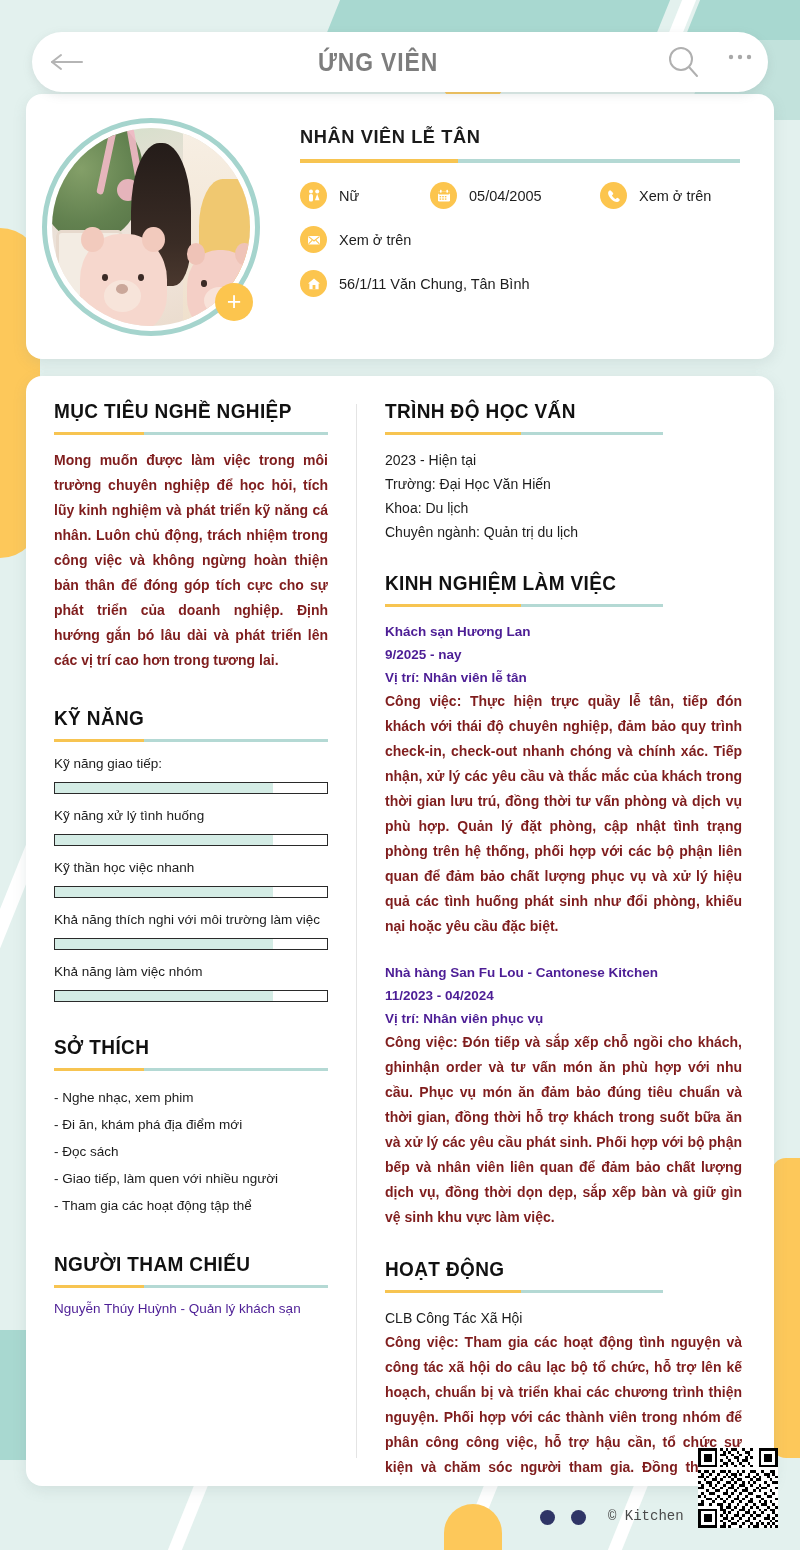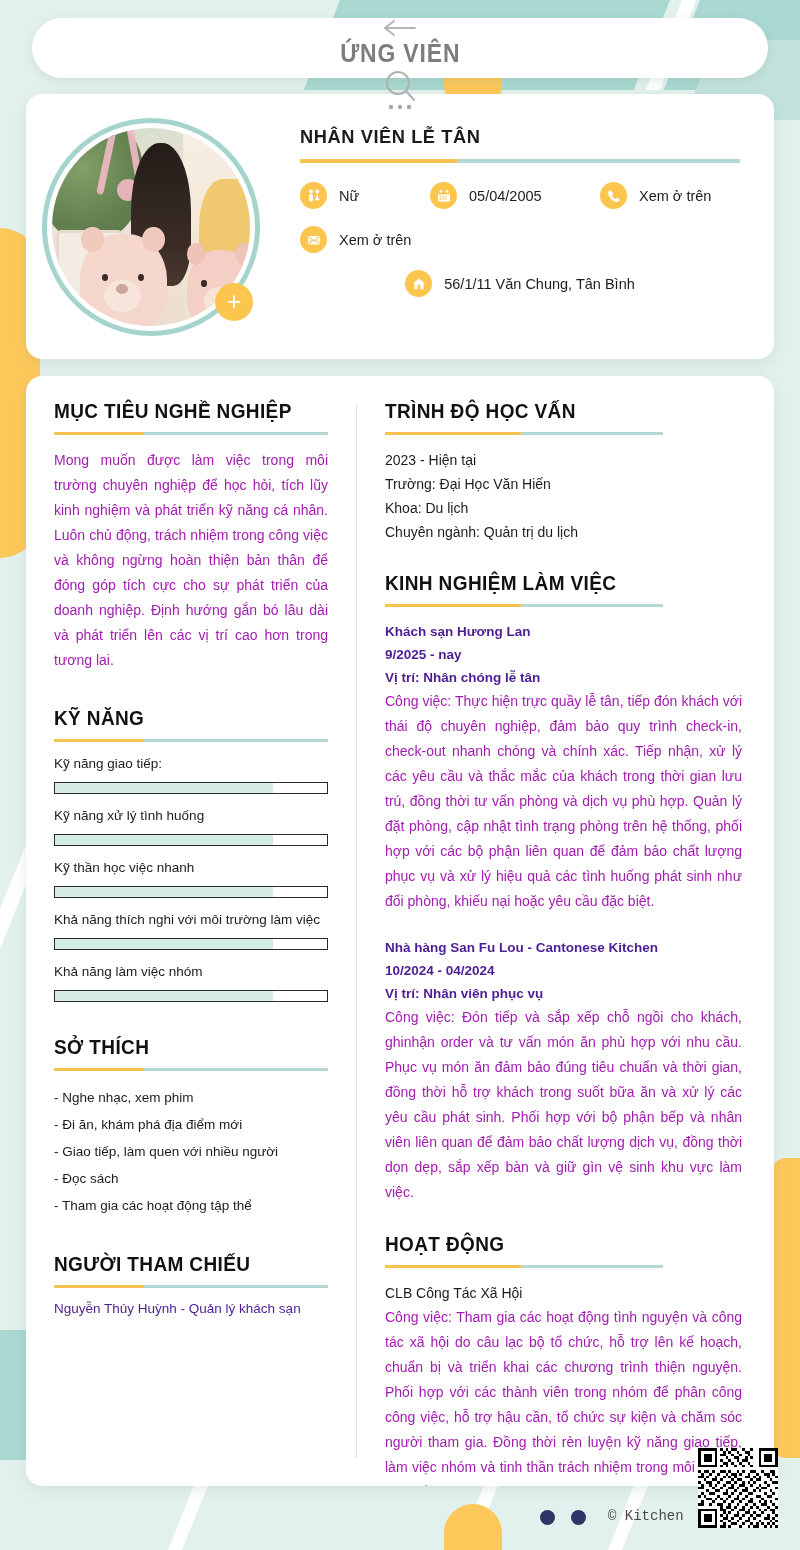--- a/index.html
+++ b/index.html
@@ -32,26 +32,26 @@
     transform: skewX(-22deg);
   }
   .yellow-blob {
     position: absolute;
     background: #fdc85a;
   }
 
   
   .header {
     position: absolute; z-index: 5;
-    left: 32px; top: 18px;
+    left: 32px; top: 32px;
     width: 736px; height: 60px;
     background: #ffffff;
     border-radius: 30px;
     box-shadow: 0 3px 10px rgba(120,140,140,0.18);
-    display: flex; align-items: center; flex-direction: column;
+    display: flex; align-items: center;
   }
   .hdr-back { width: 70px; display: flex; justify-content: center; align-items: center; }
   .hdr-title {
     flex: 1; text-align: center;
     font-size: 26px; font-weight: bold;
     letter-spacing: 1px;
     color: #7d7d7d;
     transform: scaleX(0.88);
     font-family: "Liberation Sans Narrow", "Liberation Sans", sans-serif;
   }
@@ -234,22 +234,23 @@
     font-size: 20px; font-weight: bold; color: #111;
     letter-spacing: .4px;
     font-family: "Liberation Sans Narrow", "Liberation Sans", sans-serif;
     transform: scaleX(0.95); transform-origin: left;
   }
   .sec-rule { height: 3px; margin-top: 9px; margin-bottom: 13px; display: flex; }
   .sec-rule .a { width: 33%; background: #f7c451; }
   .sec-rule .b { flex: 1; background: #b4d9d4; }
 
   .para {
-    font-size: 14px; line-height: 25px; color: #a21caf;
+    font-size: 14px; line-height: 25px; color: #7f1d1d;
     text-align: justify;
+    font-weight: bold;
   }
   .para.right { text-align: justify; }
 
   .skill { margin-top: 14px; }
   .skill-label { font-size: 13.5px; color: #1c1c1c; margin-bottom: 11px; }
   .skill-bar {
     height: 12px; border: 1px solid #2a2a2a; background: #ffffff;
   }
   .skill-fill { height: 100%; background: #d4ece5; }
 
@@ -437,21 +438,21 @@
             <svg width="16" height="16" viewBox="0 0 16 16">
               <rect x="2" y="4" width="12" height="8.4" rx="1.2" fill="#fff"></rect>
               <path d="M2.6 4.6 L8 9 L13.4 4.6" stroke="#fcc54e" stroke-width="1.2" fill="none"></path>
               <path d="M2.6 11.8 L6.3 8.2 M13.4 11.8 L9.7 8.2" stroke="#fcc54e" stroke-width="1.1" fill="none"></path>
             </svg>
           </span>
           <span class="info-text">Xem ở trên</span>
         </div>
       </div>
 
-      <div class="info-row" style="margin-bottom:0;justify-content:center;">
+      <div class="info-row" style="margin-bottom:0;">
         <div class="info-item">
           <span class="ic">
             <svg width="16" height="16" viewBox="0 0 16 16">
               <path d="M8 2.6 L14 7.6 H12.6 V13.2 H3.4 V7.6 H2 Z" fill="#fff"></path>
               <rect x="6.6" y="9" width="2.8" height="4.2" fill="#fcc54e"></rect>
             </svg>
           </span>
           <span class="info-text">56/1/11 Văn Chung, Tân Bình</span>
         </div>
       </div>
@@ -507,22 +508,22 @@
       </div>
     </div>
 
     <h2 class="sec mt34">SỞ THÍCH</h2>
     <div class="sec-rule">
       <div class="a"></div>
         <div class="b"></div>
     </div>
     <div class="hobby">- Nghe nhạc, xem phim</div>
     <div class="hobby">- Đi ăn, khám phá địa điểm mới</div>
+    <div class="hobby">- Đọc sách</div>
     <div class="hobby">- Giao tiếp, làm quen với nhiều người</div>
-    <div class="hobby">- Đọc sách</div>
     <div class="hobby">- Tham gia các hoạt động tập thể</div>
 
     <h2 class="sec mt34">NGƯỜI THAM CHIẾU</h2>
     <div class="sec-rule">
       <div class="a"></div>
         <div class="b"></div>
     </div>
     <div class="ref-text">Nguyễn Thúy Huỳnh - Quản lý khách sạn</div>
   </div>
 
@@ -542,27 +543,27 @@
 
     <h2 class="sec mt28">KINH NGHIỆM LÀM VIỆC</h2>
     <div class="sec-rule">
       <div class="a" style="width:38%"></div>
         <div class="b" style="flex:0 0 40%"></div>
     </div>
 
     <div class="job-block">
       <div class="job-strong">Khách sạn Hương Lan</div>
       <div class="job-strong">9/2025 - nay</div>
-      <div class="job-strong">Vị trí: Nhân chóng lễ tân</div>
+      <div class="job-strong">Vị trí: Nhân viên lễ tân</div>
       <p class="para right">Công việc: Thực hiện trực quầy lễ tân, tiếp đón khách với thái độ chuyên nghiệp, đảm bảo quy trình check-in, check-out nhanh chóng và chính xác. Tiếp nhận, xử lý các yêu cầu và thắc mắc của khách trong thời gian lưu trú, đồng thời tư vấn phòng và dịch vụ phù hợp. Quản lý đặt phòng, cập nhật tình trạng phòng trên hệ thống, phối hợp với các bộ phận liên quan để đảm bảo chất lượng phục vụ và xử lý hiệu quả các tình huống phát sinh như đổi phòng, khiếu nại hoặc yêu cầu đặc biệt.</p>
     </div>
 
     <div class="job-block mt22">
       <div class="job-strong">Nhà hàng San Fu Lou - Cantonese Kitchen</div>
-      <div class="job-strong">10/2024 - 04/2024</div>
+      <div class="job-strong">11/2023 - 04/2024</div>
       <div class="job-strong">Vị trí: Nhân viên phục vụ</div>
       <p class="para right">Công việc: Đón tiếp và sắp xếp chỗ ngồi cho khách, ghinhận order và tư vấn món ăn phù hợp với nhu cầu. Phục vụ món ăn đảm bảo đúng tiêu chuẩn và thời gian, đồng thời hỗ trợ khách trong suốt bữa ăn và xử lý các yêu cầu phát sinh. Phối hợp với bộ phận bếp và nhân viên liên quan để đảm bảo chất lượng dịch vụ, đồng thời dọn dẹp, sắp xếp bàn và giữ gìn vệ sinh khu vực làm việc.</p>
     </div>
 
     <h2 class="sec mt28">HOẠT ĐỘNG</h2>
     <div class="sec-rule">
       <div class="a" style="width:38%"></div>
         <div class="b" style="flex:0 0 40%"></div>
     </div>
     <div class="edu-line">CLB Công Tác Xã Hội</div>

